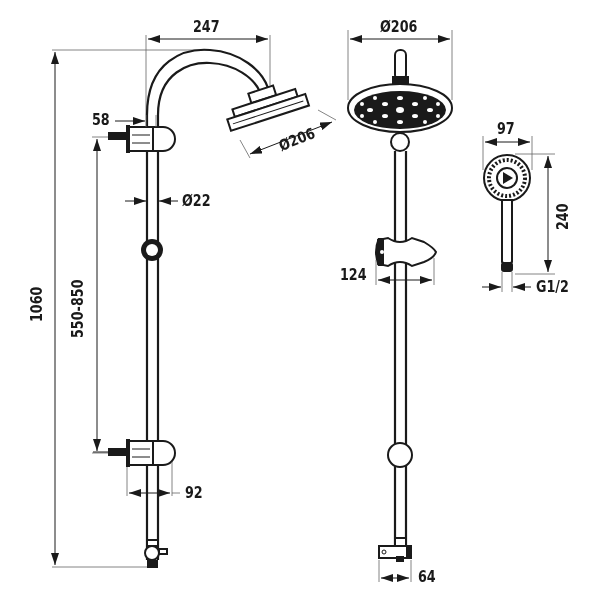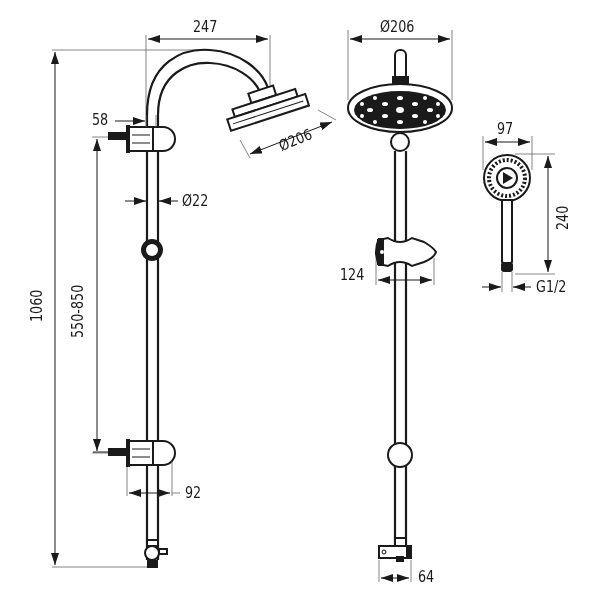--- a/index.html
+++ b/index.html
@@ -1,17 +1,17 @@
 <!DOCTYPE html>
 <html><head>
 <meta charset="utf-8">
 <style>
   html, body { margin: 0; padding: 0; background: #ffffff; }
   body { width: 600px; height: 600px; overflow: hidden; }
-  #canvas { position: relative; width: 516px; height: 600px; }
+  #canvas { position: relative; width: 516px; height: 600px; font-weight: bold; }
   svg { position: absolute; left: 0; top: 0; }
   .thin { stroke: #1a1a1a; stroke-width: 1; fill: none; }
   .ext { stroke: #666; stroke-width: 0.8; fill: none; }
   .thick { stroke: #1a1a1a; stroke-width: 2.2; fill: none; }
   .blk { fill: #1a1a1a; }
   .wht { fill: #ffffff; stroke: #1a1a1a; stroke-width: 2; }
   .lbl { position: absolute; font-family: "DejaVu Sans", sans-serif; font-size: 15px; color: #1a1a1a; white-space: nowrap; line-height: 1; transform: scaleX(0.85); transform-origin: left top; }
   .rot { transform: rotate(-90deg) scaleX(0.85); transform-origin: left top; }
 </style>
 </head>

